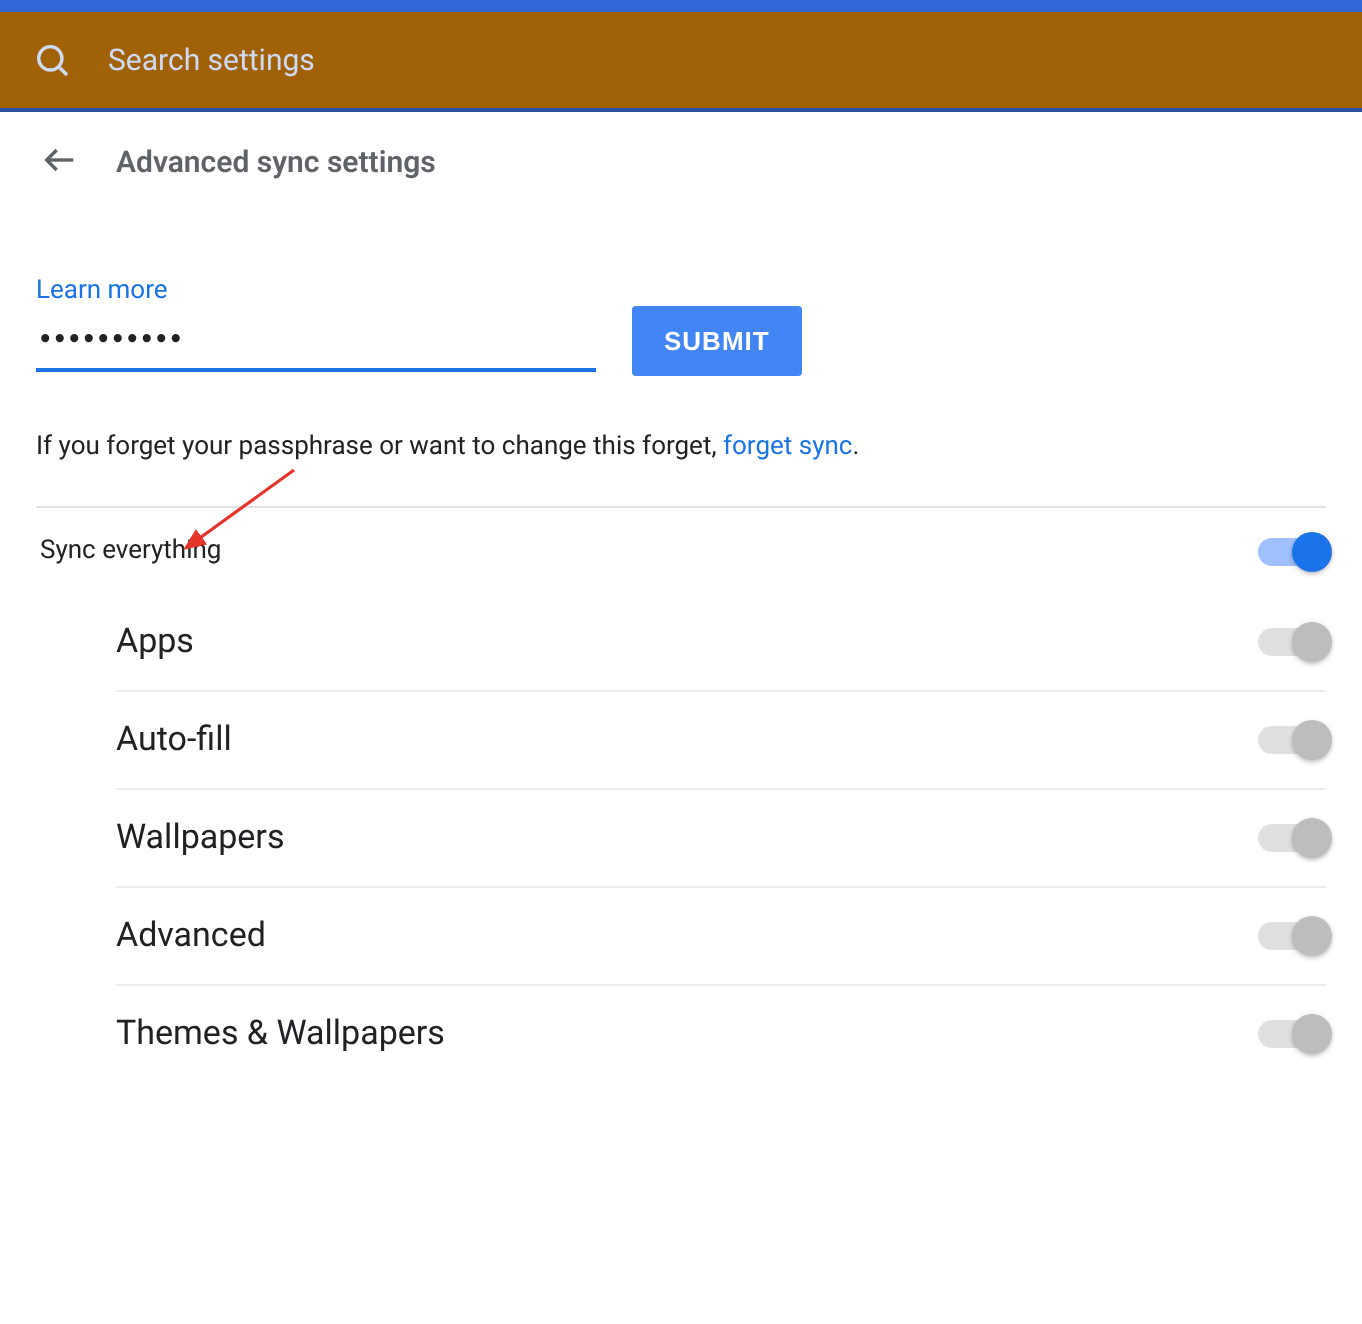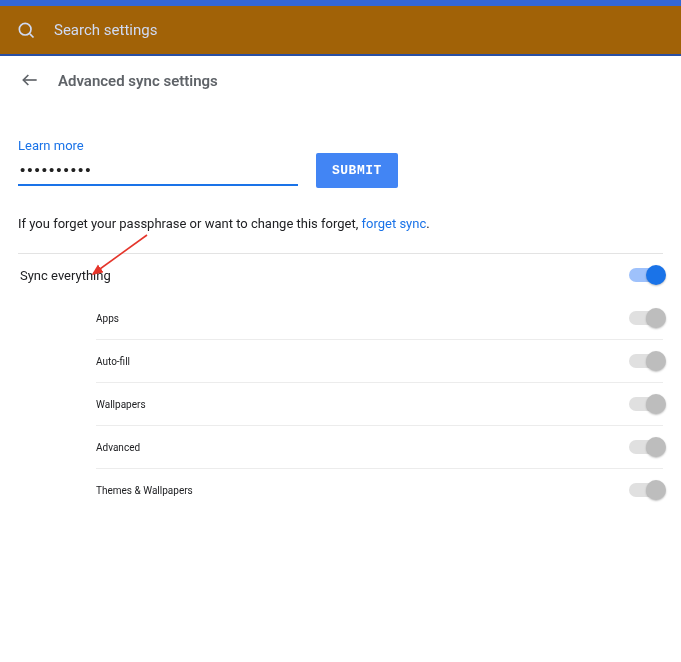--- a/index.html
+++ b/index.html
@@ -47,38 +47,37 @@
     .submit-btn {
       background:#4285f4;
       color:#fff;
       border:none;
       font-weight:600;
       font-size:13px;
       letter-spacing:.5px;
       padding:10px 16px;
       border-radius:2px;
       cursor:pointer;
-      font-family:Liberation Mono, monospace;
     }
     .helper { font-size:13px; color:#202124; margin-bottom:22px; }
     .helper .link { color:#1a73e8; cursor:pointer; }
 
     .master-row {
       border-top:1px solid #e3e3e3;
-      display:flex; justify-content:space-between; align-items:flex-start;
+      display:flex; justify-content:space-between; align-items:flex-end;
       padding:14px 0 14px 2px;
       font-size:13px;
       color:#202124;
     }
     .list { padding:0 0 0 40px; }
     .item {
       display:flex; justify-content:space-between; align-items:center;
       padding:14px 0;
       border-bottom:1px solid #ececec;
-      font-size:10px; color:#202124;margin-left:38px;
+      font-size:17px; color:#202124;
     }
     .item:last-child{border-bottom:none;}
 
     .toggle {
       position:relative;
       width:34px; height:14px;
       border-radius:10px;
     }
     .toggle .track{
       position:absolute; inset:0;

